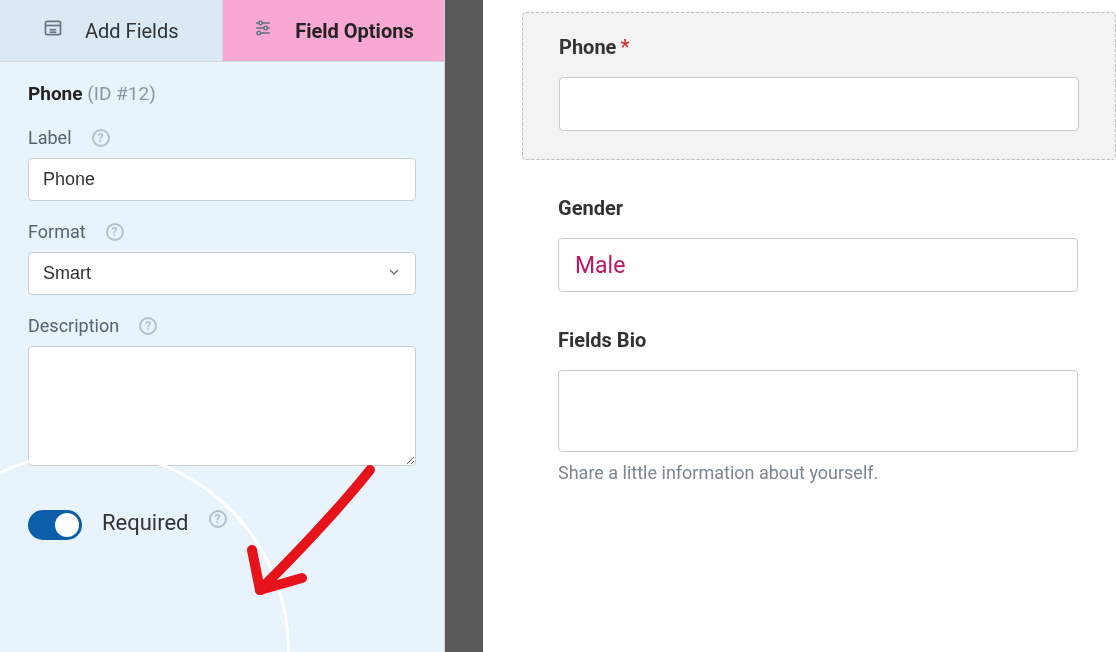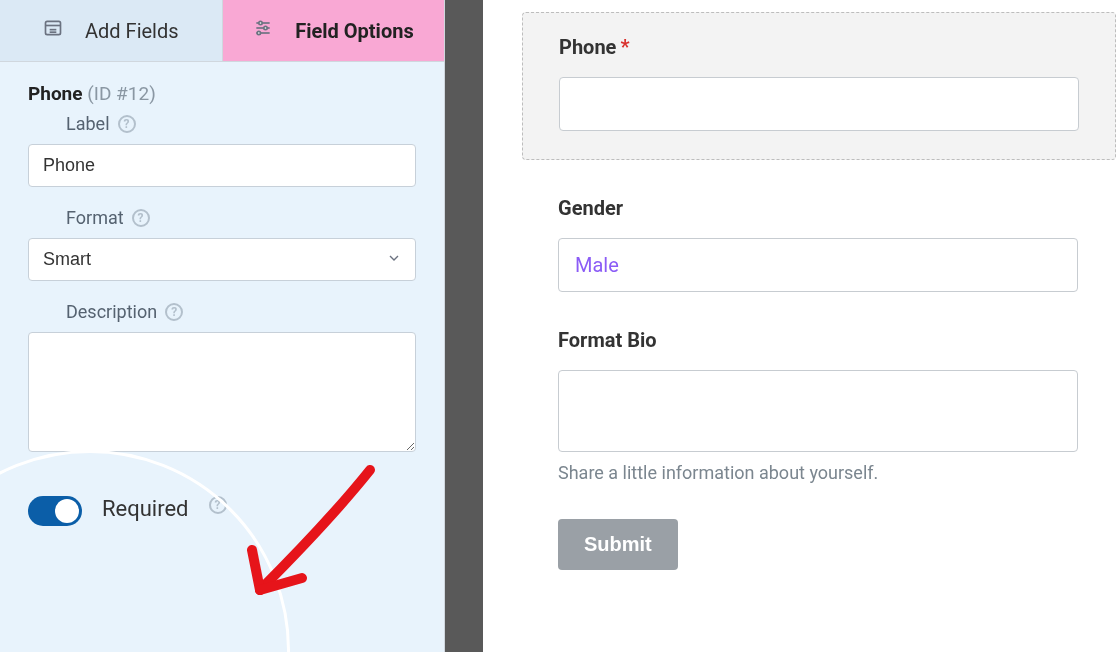--- a/index.html
+++ b/index.html
@@ -64,33 +64,32 @@
       font-weight: 700;
       color: #222;
       border-bottom-color: #e06b2c;
     }
     .panel-body {
       padding: 20px 28px;
     }
     .field-title {
       font-size: 19px;
       color: #222;
-      margin-bottom: 8px;
+      margin-bottom: 22px;
     }
     .field-title .bold { font-weight: 700; }
     .field-title .muted { color: #8a97a3; font-weight: 400; }
     .form-row { margin-bottom: 20px; }
     .form-label {
       display: flex;
       align-items: center;
-      gap: 8px;
+      gap: 20px;
       font-size: 18px;
       color: #556270;
       margin-bottom: 10px;
-      margin-left: 38px;
     }
     .help-icon {
       display: inline-flex;
       align-items: center;
       justify-content: center;
       width: 18px;
       height: 18px;
       border: 2px solid #b3c0cc;
       border-radius: 50%;
       font-size: 12px;
@@ -185,22 +184,22 @@
       position: relative;
       width: 520px;
     }
     .pv-select-display {
       width: 100%;
       height: 54px;
       border: 1px solid #c7ccd1;
       border-radius: 4px;
       background: #fff;
       padding: 12px 16px;
-      font-size: 20px;
-      color: #8b5cf6;
+      font-size: 23px;
+      color: #be185d;
       display: flex;
       align-items: center;
     }
     .pv-textarea {
       width: 520px;
       height: 82px;
       border: 1px solid #c7ccd1;
       border-radius: 4px;
     }
     .pv-helper {
@@ -347,23 +346,20 @@
       </div>
 
       <div class="pv-field">
         <div class="pv-label">Gender</div>
         <div class="pv-select-wrapper">
           <div class="pv-select-display">Male</div>
         </div>
       </div>
 
       <div class="pv-field">
-        <div class="pv-label">Format Bio</div>
+        <div class="pv-label">Fields Bio</div>
         <div class="pv-textarea"></div>
         <div class="pv-helper">Share a little information about yourself.</div>
       </div>
 
-      <div class="pv-field">
-        <button class="pv-submit">Submit</button>
-      </div>
     </div>
   </div>
 </div>
 
 </body></html>

